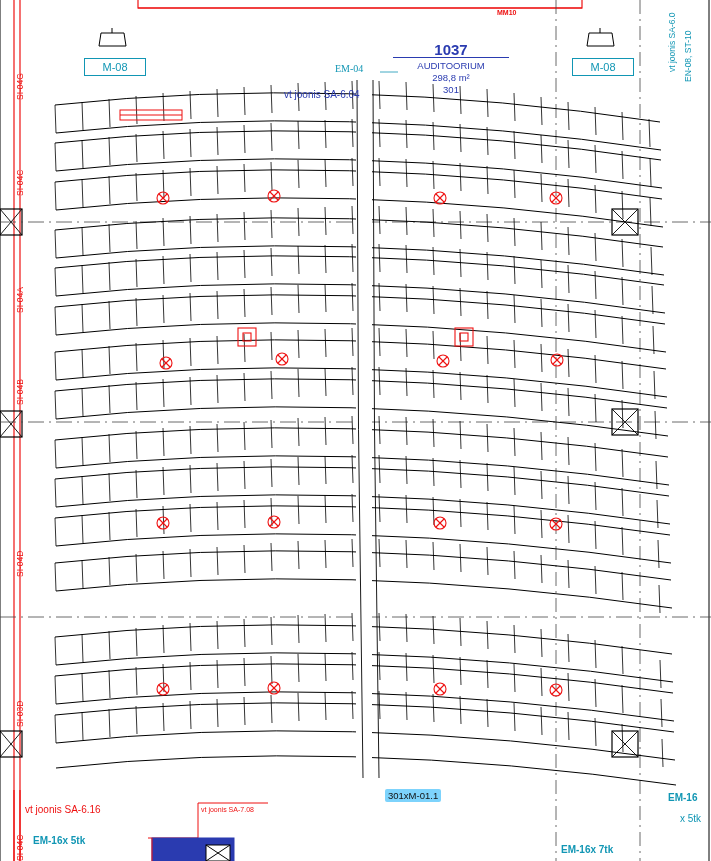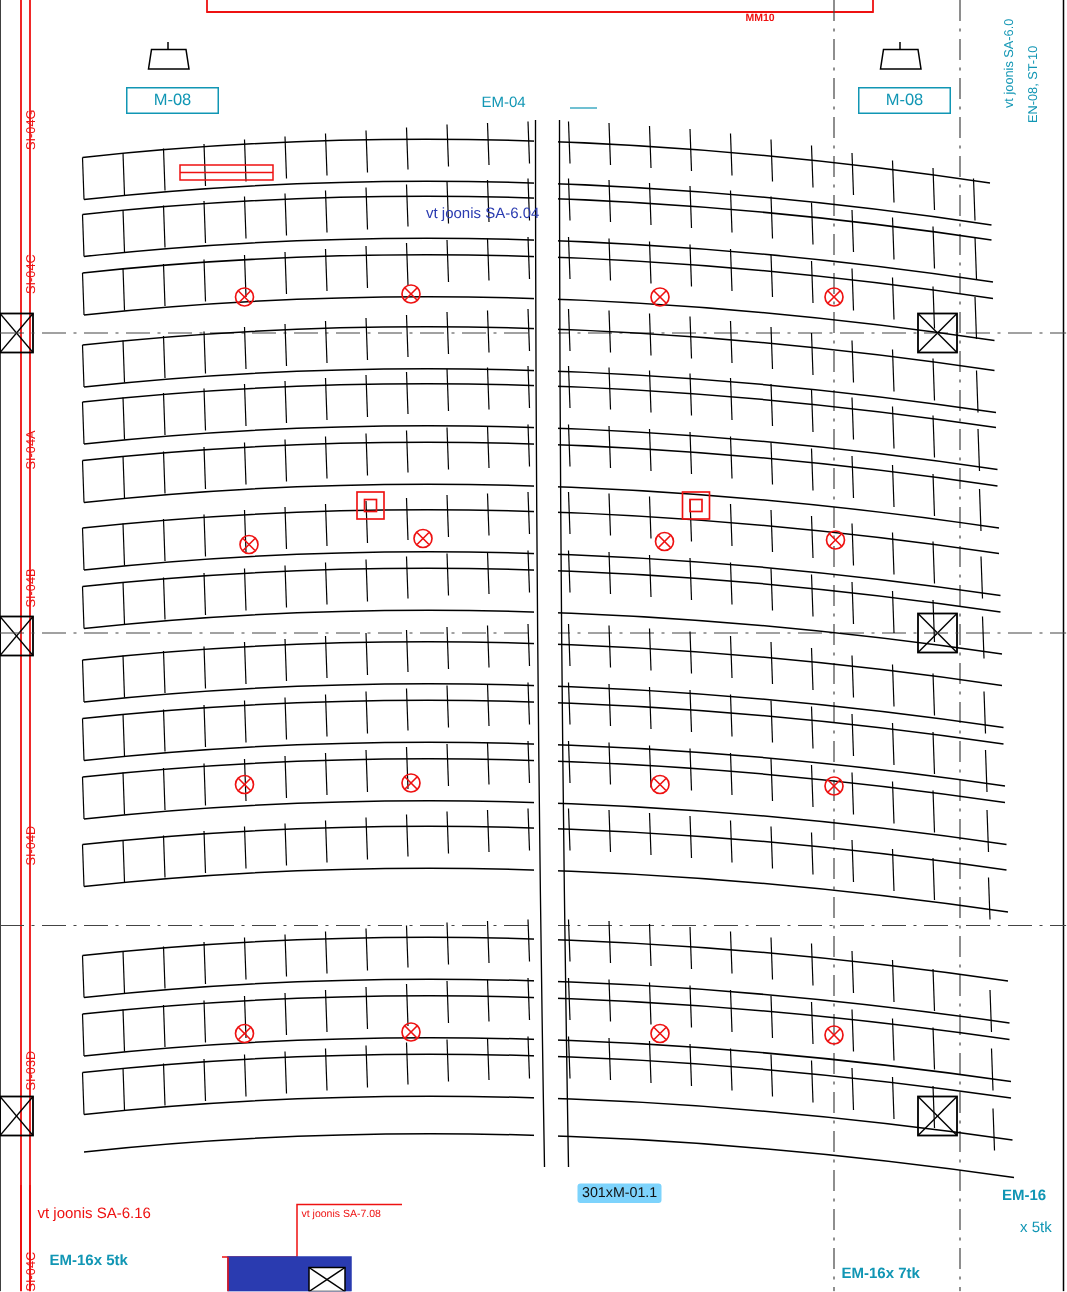--- a/index.html
+++ b/index.html
@@ -653,24 +653,30 @@
     <line x1="20" y1="790" x2="20" y2="861" stroke="#ee1111" stroke-width="1.2"></line>
 
     <line x1="380" y1="72" x2="398" y2="72" stroke="#1196b4" stroke-width="0.8"></line>
   </svg>
 
   <div class="lbl lbl-red tiny" style="left:497px; top:9px; font-weight:bold;">MM10</div>
 
   <div class="box-label" style="left:84px; top:58px; width:60px;">M-08</div>
   <div class="box-label" style="left:572px; top:58px; width:60px;">M-08</div>
 
-  <div class="lbl lbl-cyan med" style="left:321px; top:64px;">EM-04</div>
-
-
-  <div class="lbl lbl-blue med" style="left:284px; top:90px;margin-top:48px;">vt joonis SA-6.04</div>
+  <div class="lbl lbl-cyan med" style="left:335px; top:64px;font-family:Liberation Serif, serif;">EM-04</div>
+
+  <div class="room-tag" style="left:393px; top:42px; width:116px;">
+    <div class="num">1037</div>
+    <div class="nm">AUDITOORIUM</div>
+    <div class="ar">298,8 m²</div>
+    <div class="sub">301</div>
+  </div>
+
+  <div class="lbl lbl-blue med" style="left:284px; top:90px;">vt joonis SA-6.04</div>
 
   <div class="lbl lbl-red small vert" style="left:16px; top:100px;">SI-04G</div>
   <div class="lbl lbl-red small vert" style="left:16px; top:196px;">SI-04C</div>
   <div class="lbl lbl-red small vert" style="left:16px; top:313px;">SI-04A</div>
   <div class="lbl lbl-red small vert" style="left:16px; top:405px;">SI-04B</div>
   <div class="lbl lbl-red small vert" style="left:16px; top:577px;">SI-04D</div>
   <div class="lbl lbl-red small vert" style="left:16px; top:727px;">SI-03D</div>
   <div class="lbl lbl-red small vert" style="left:16px; top:861px;">SI-04C</div>
 
   <div class="lbl lbl-cyan small vert" style="left:668px; top:72px;">vt joonis SA-6.0</div>

